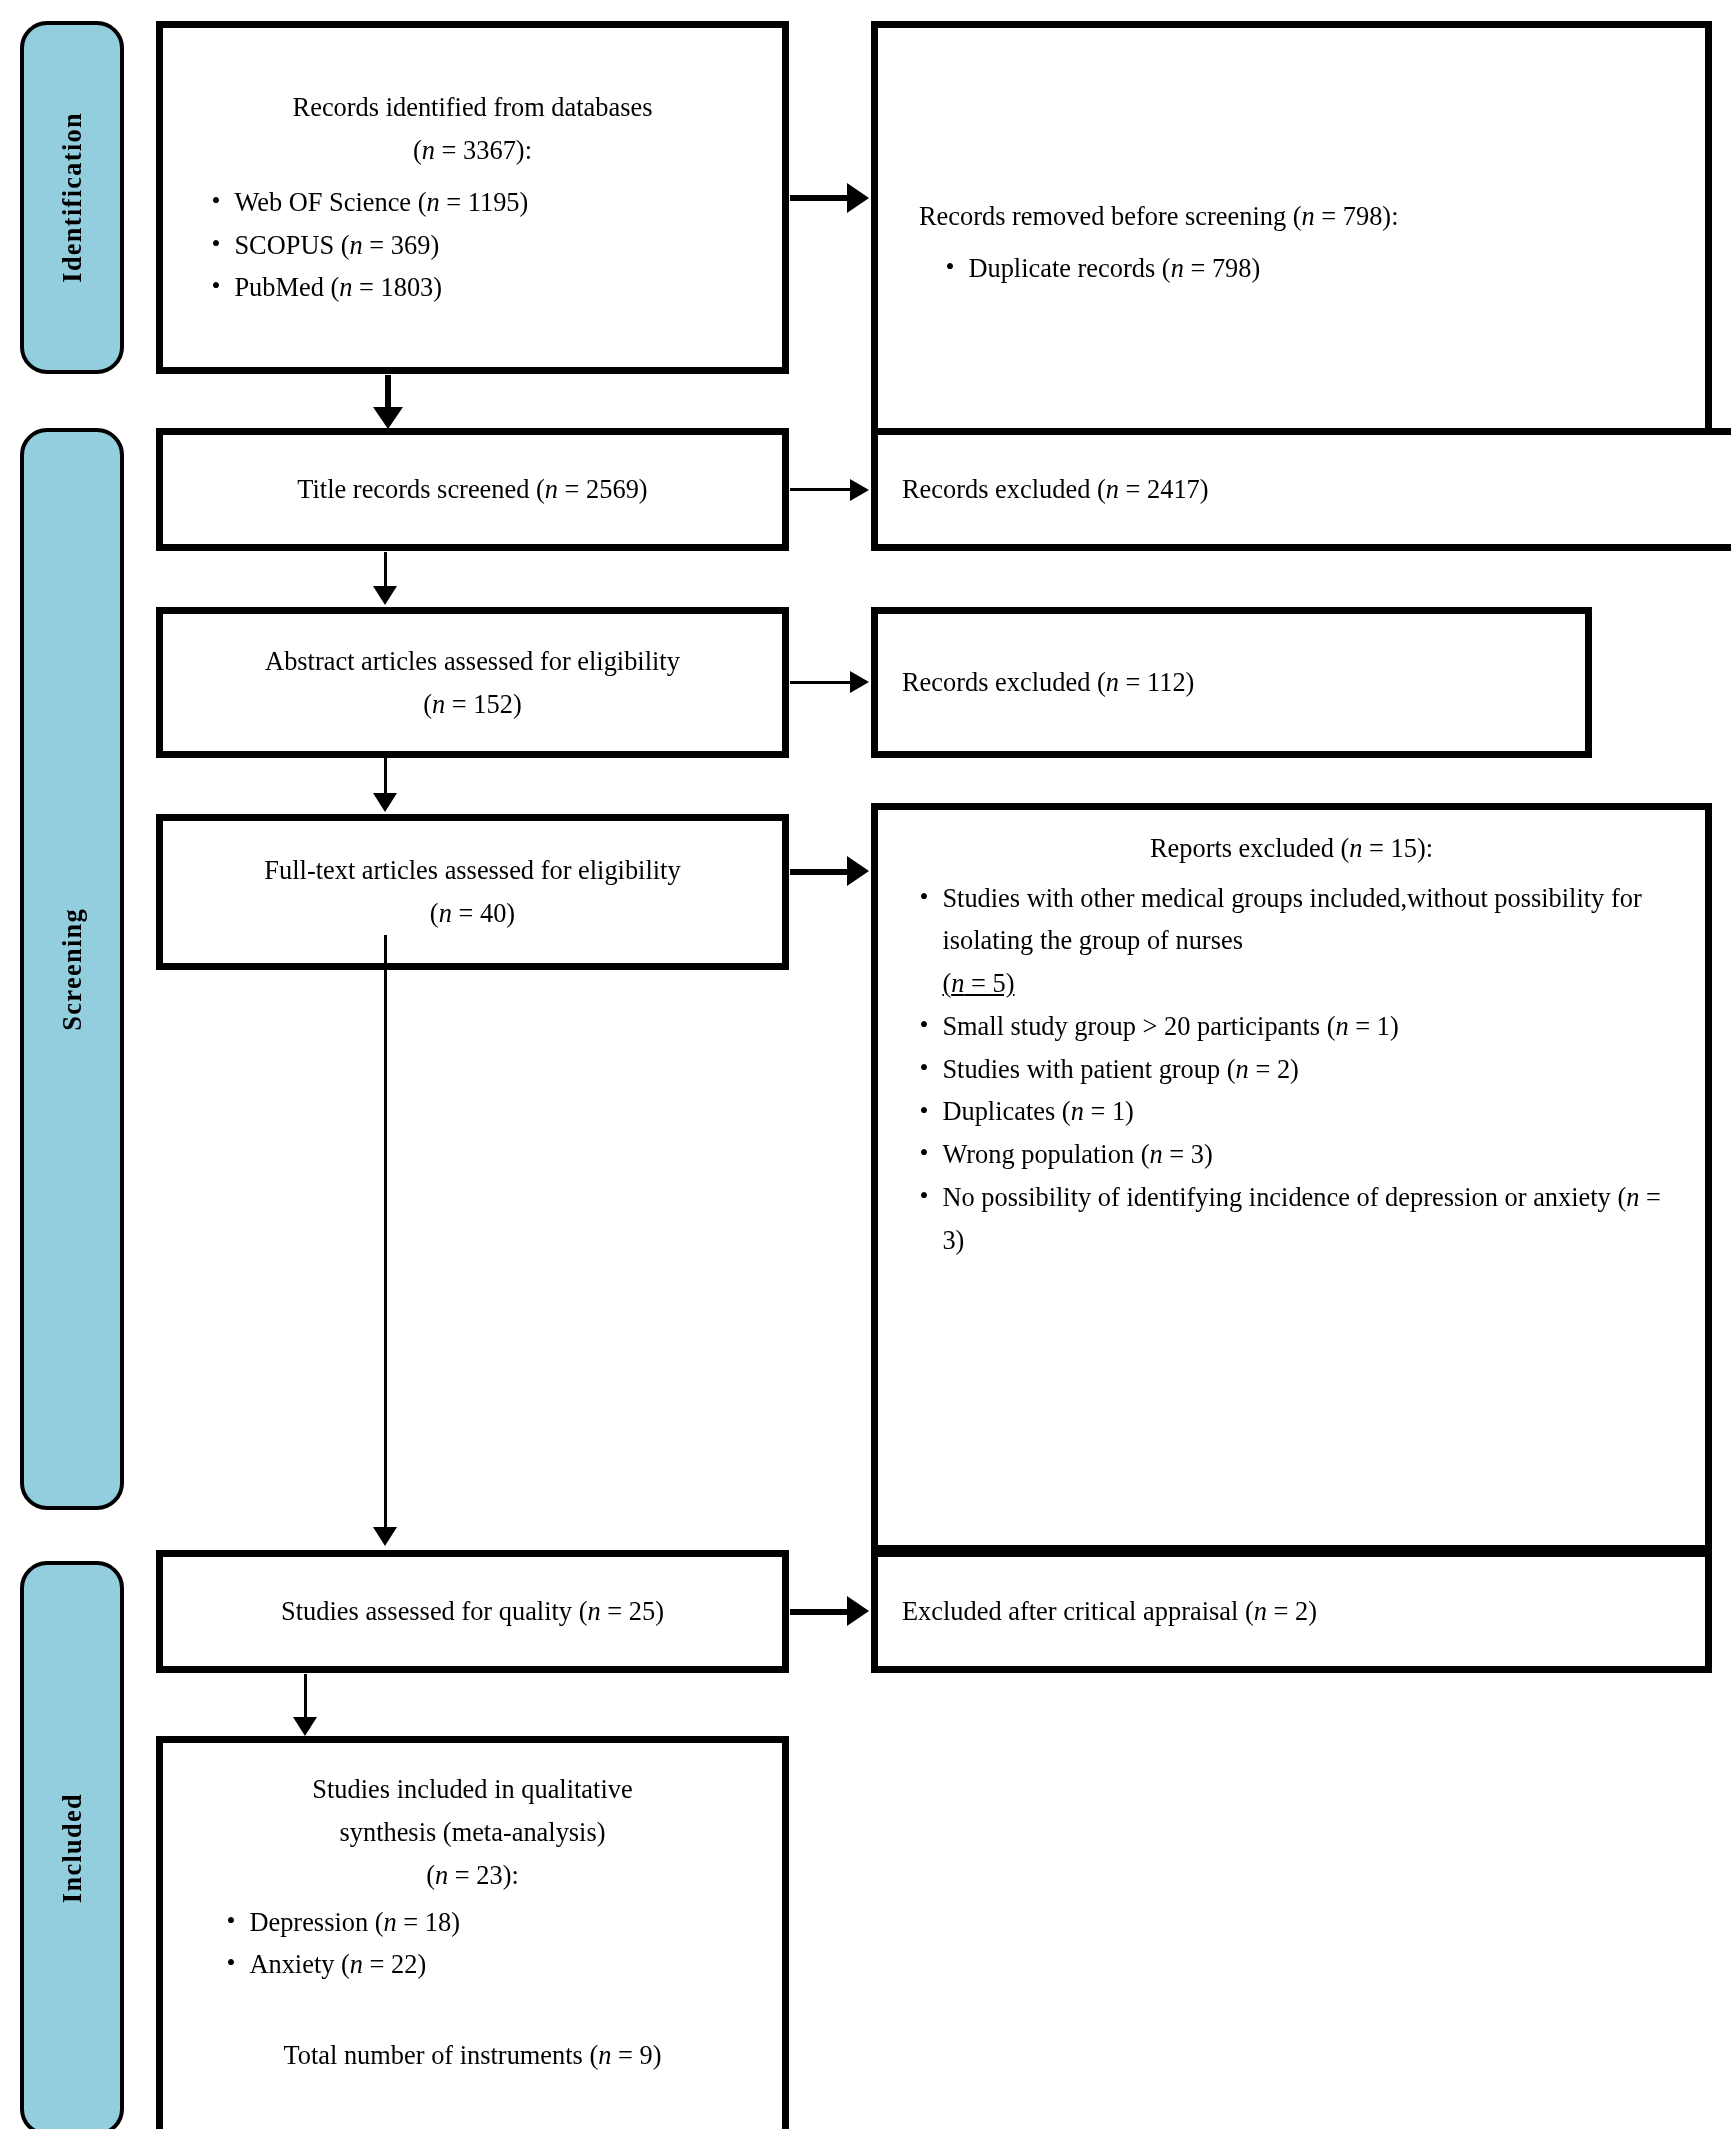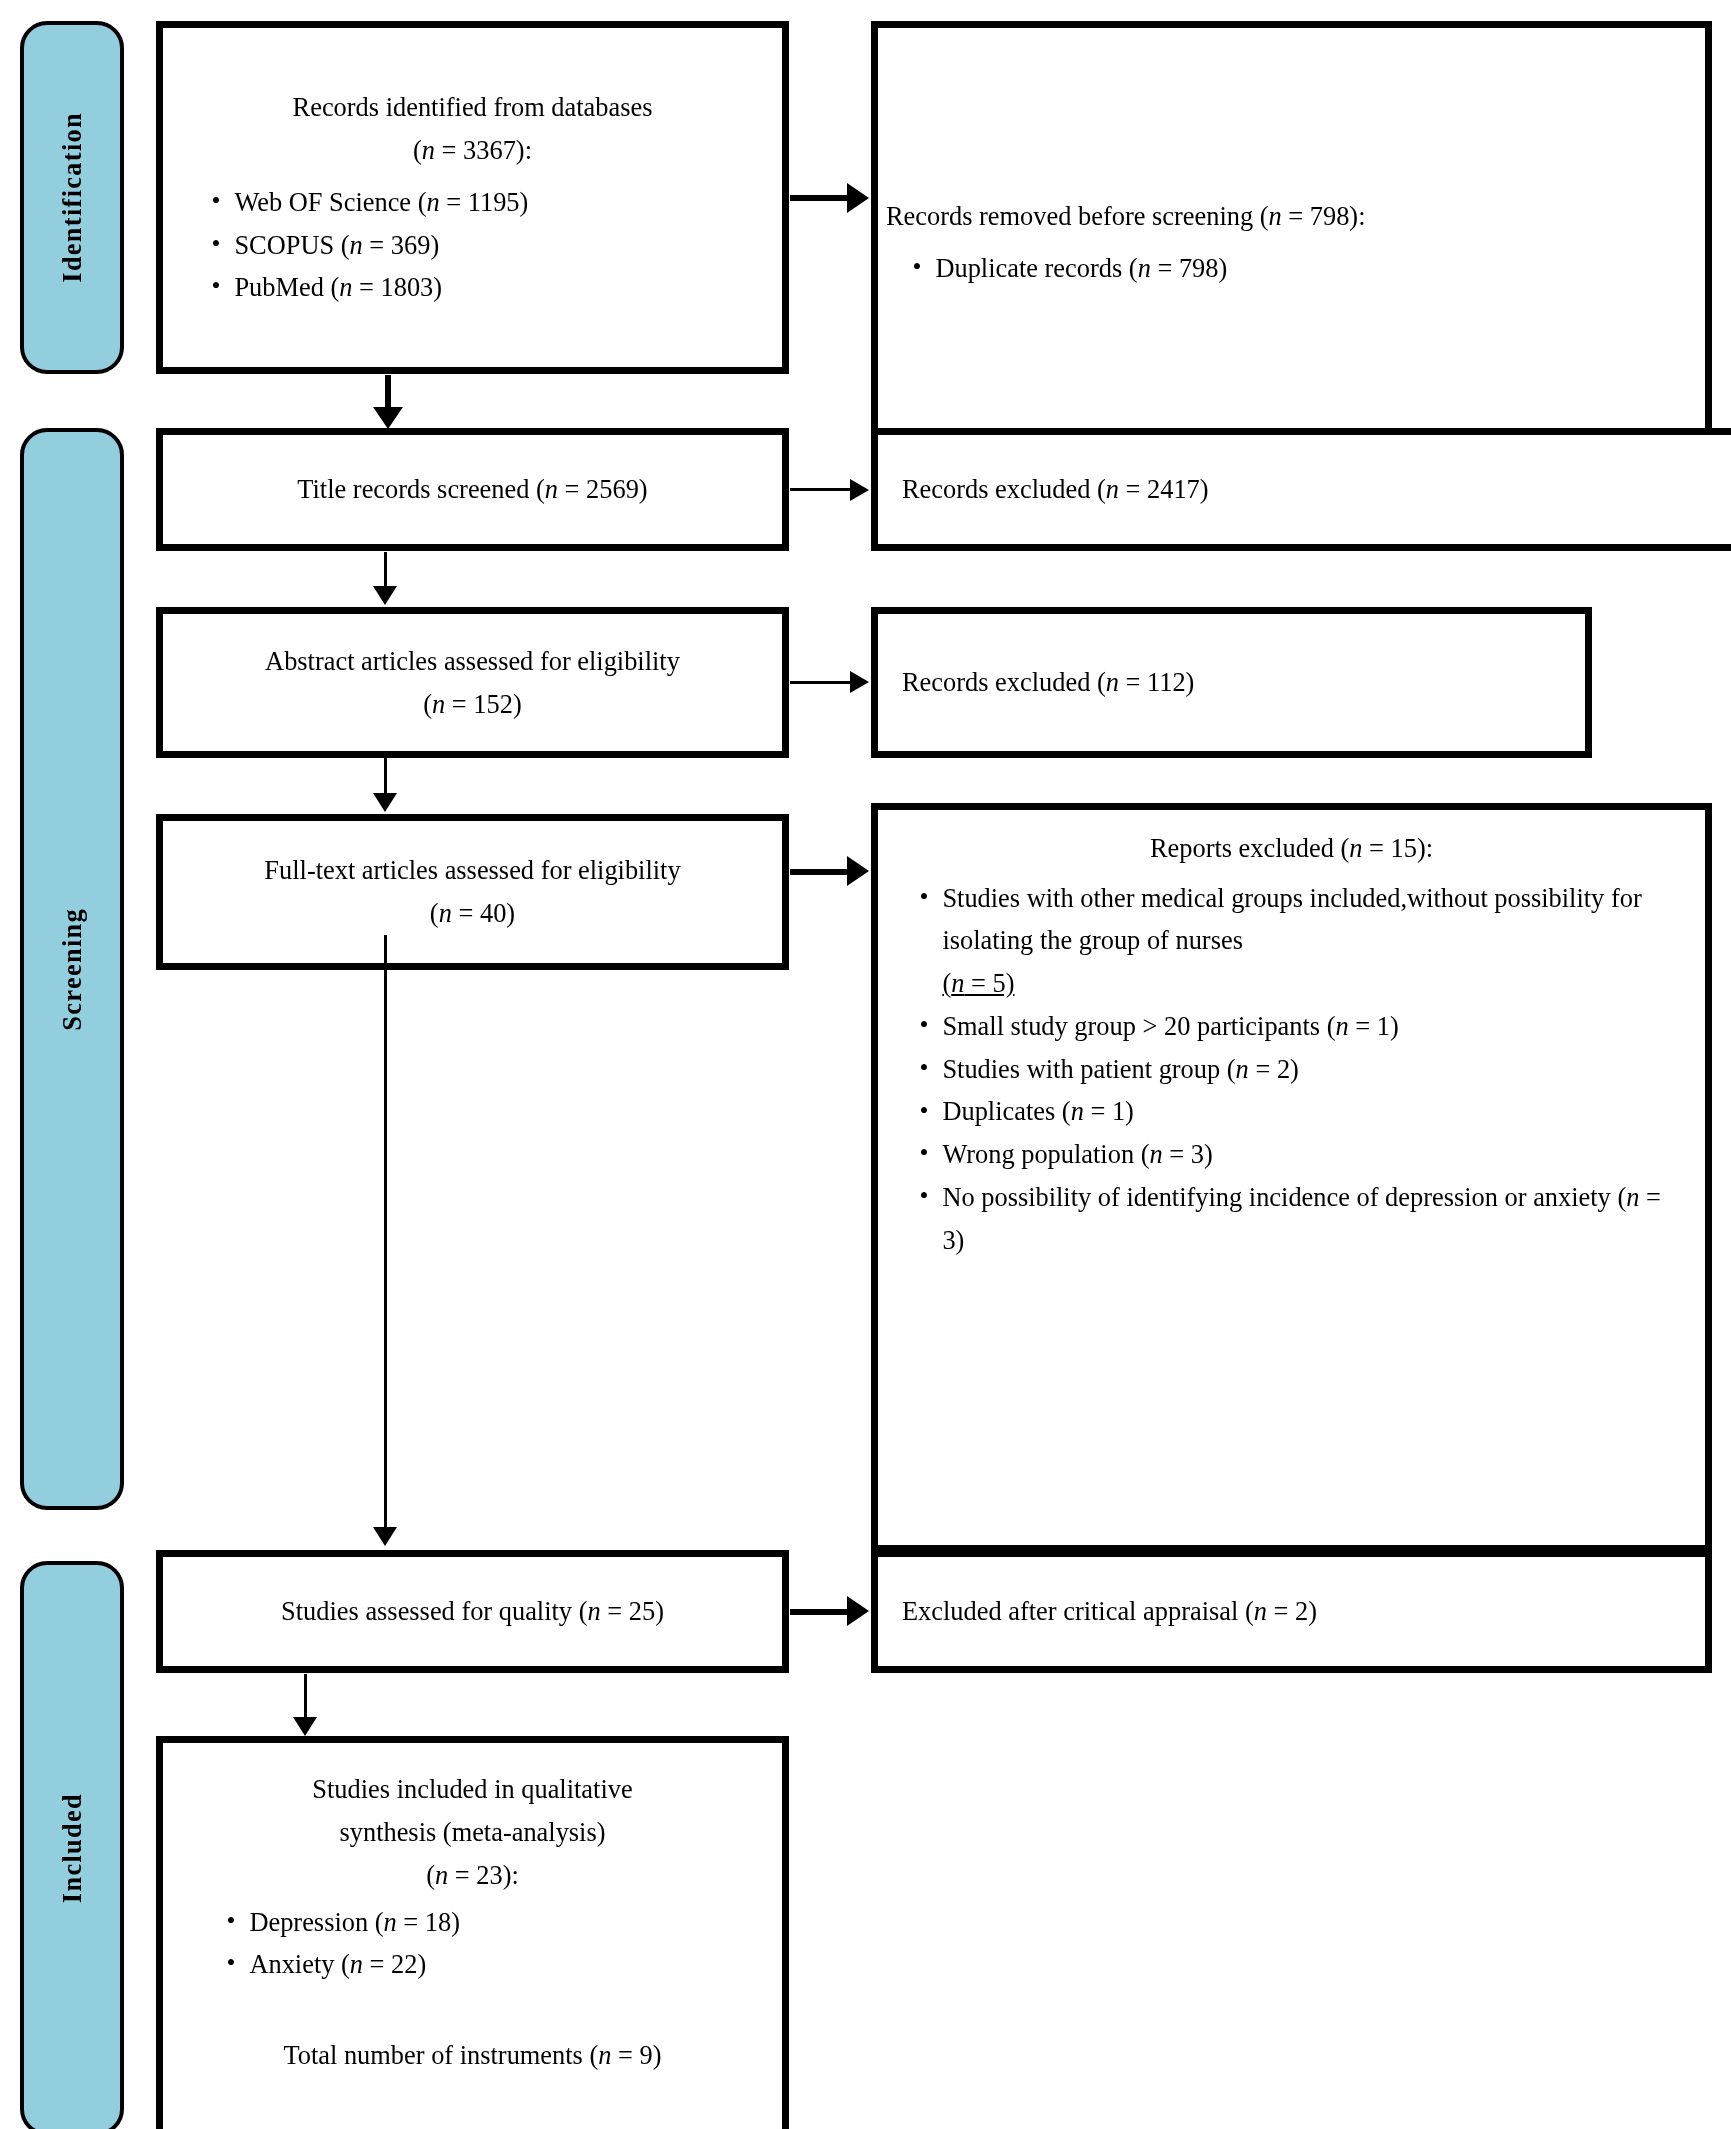--- a/index.html
+++ b/index.html
@@ -147,21 +147,21 @@
   <div class="pbox" style="left:156px; top:21px; width:633px; height:353px; padding:19.6px 17px 19.6px 17px;">
     <div class="line">Records identified from databases</div>
     <div class="line">(<i class="nv">n</i> = 3367):</div>
     <ul class="blist" style="margin-top:9.4px; padding-left:28px;">
       <li>Web OF Science (<i class="nv">n</i> = 1195)</li>
       <li>SCOPUS (<i class="nv">n</i> = 369)</li>
       <li>PubMed (<i class="nv">n</i> = 1803)</li>
     </ul>
   </div>
 
-  <div class="pbox" style="left:871px; top:21px; width:841px; height:443px; padding:0 8px;">
+  <div class="pbox" style="left:871px; top:21px; width:841px; height:443px; padding:0 41px;">
     <div class="line left">Records removed before screening (<i class="nv">n</i> = 798):</div>
     <ul class="blist" style="margin-top:9.4px; padding-left:23px;">
       <li>Duplicate records (<i class="nv">n</i> = 798)</li>
     </ul>
   </div>
 
   <div class="hline" style="left:790px; top:195px; width:60px;"></div>
   <div class="harrow" style="left:847px; top:183px;"></div>
 
   <div class="vline thick" style="left:385px; top:375px; height:35px;"></div>

